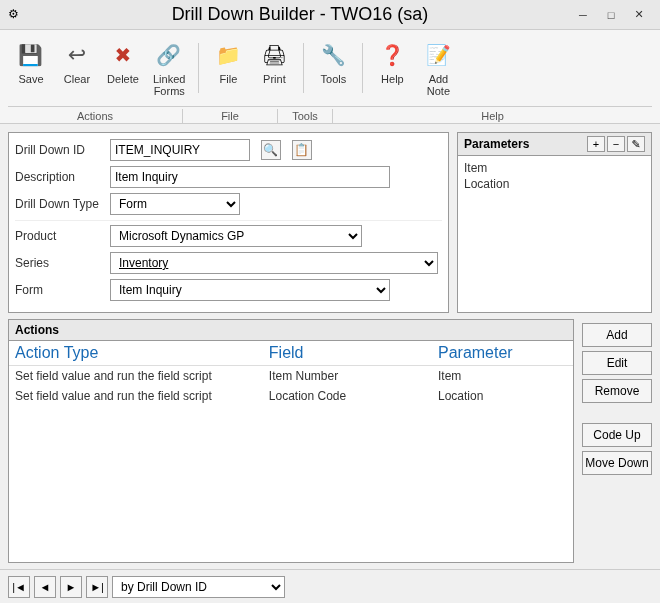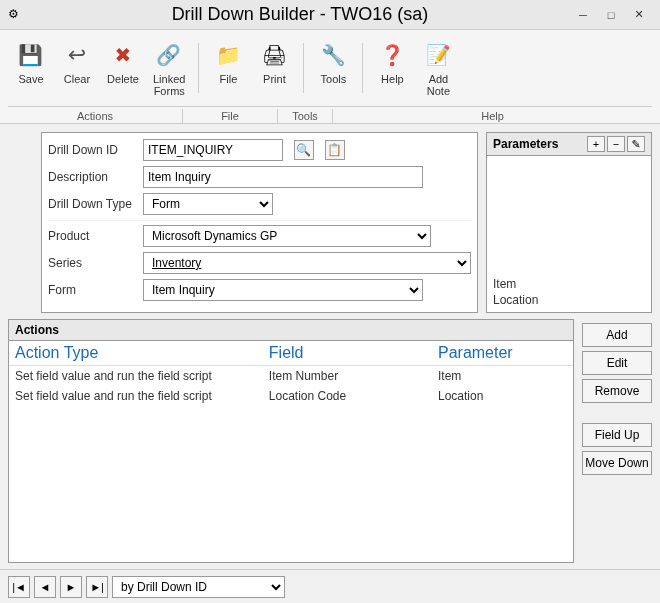--- a/index.html
+++ b/index.html
@@ -136,21 +136,20 @@
       display: flex;
       gap: 8px;
     }
 
     
     .left-panel {
       flex: 1;
       border: 1px solid #999;
       background: #fff;
       padding: 6px;
-      margin-left: 33px;
     }
     .form-row {
       display: flex;
       align-items: center;
       margin-bottom: 5px;
     }
     .form-label {
       width: 95px;
       font-size: 12px;
       color: #333;
@@ -192,21 +191,20 @@
       width: 100%;
     }
 
     
     .right-panel {
       width: 195px;
       border: 1px solid #999;
       background: #fff;
       display: flex;
       flex-direction: column;
-      justify-content: space-between;
     }
     .panel-header {
       background: #e8e8e8;
       padding: 3px 6px;
       font-size: 12px;
       font-weight: 600;
       border-bottom: 1px solid #999;
       display: flex;
       align-items: center;
       justify-content: space-between;
@@ -464,21 +462,21 @@
             <option>SmartList</option>
           </select>
         </div>
       </div>
 
       <div style="margin: 4px 0 4px 0; border-top: 1px solid #eee;"></div>
 
       <div class="form-row">
         <span class="form-label">Product</span>
         <div class="form-value">
-          <select style="width:288px;">
+          <select style="width:252px;">
             <option>Microsoft Dynamics GP</option>
           </select>
         </div>
       </div>
 
       <div class="form-row">
         <span class="form-label">Series</span>
         <div class="form-value">
           <select style="width:328px;text-decoration:underline;">
             <option>Inventory</option>
@@ -541,21 +539,21 @@
           </tbody>
         </table>
       </div>
     </div>
 
     <div class="side-buttons">
       <button class="action-btn">Add</button>
       <button class="action-btn">Edit</button>
       <button class="action-btn">Remove</button>
       <div style="height: 12px;"></div>
-      <button class="action-btn">Field Up</button>
+      <button class="action-btn">Code Up</button>
       <button class="action-btn">Move Down</button>
     </div>
   </div>
 
 </div>
 
 <div class="bottom-bar">
   <button class="nav-btn">|◄</button>
   <button class="nav-btn">◄</button>
   <button class="nav-btn">►</button>

